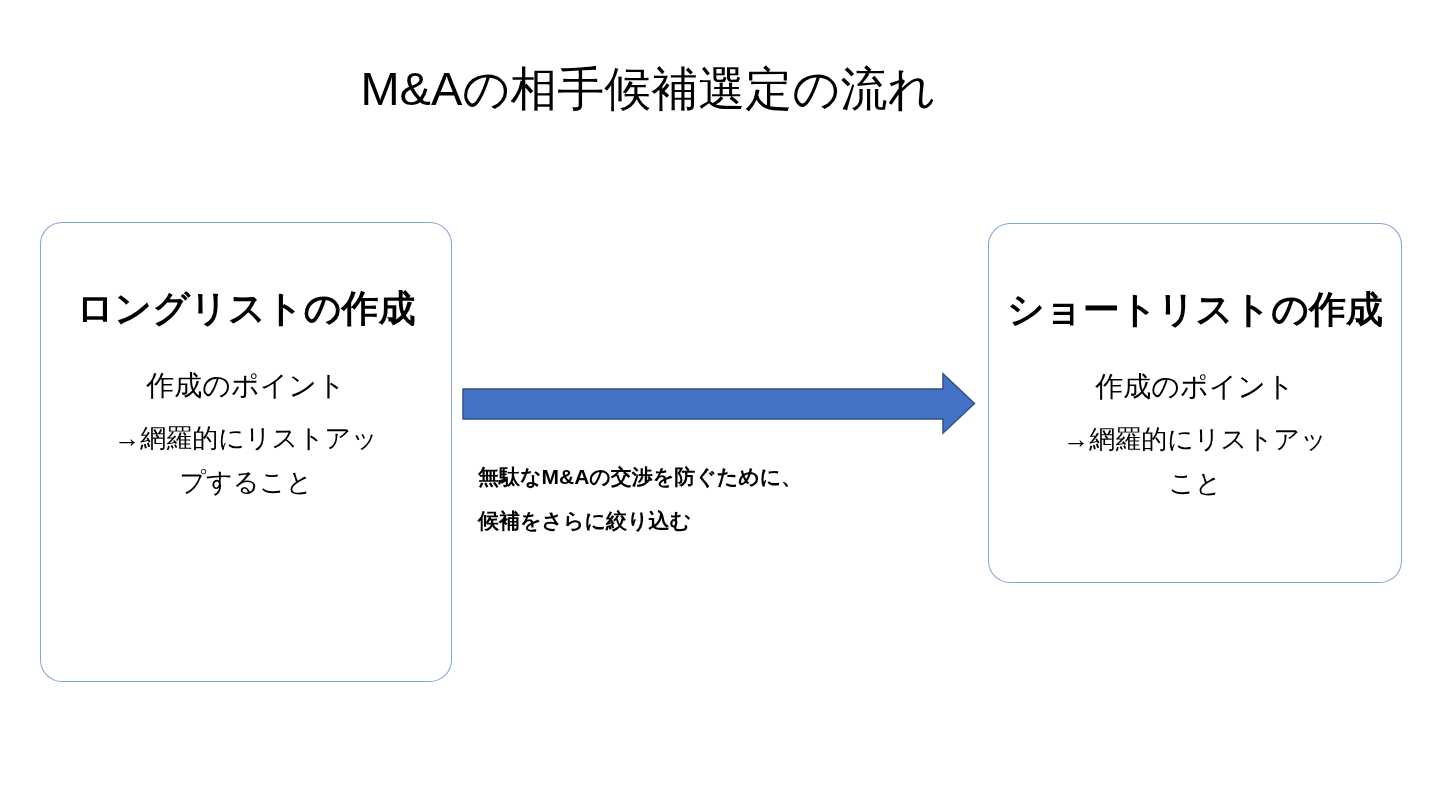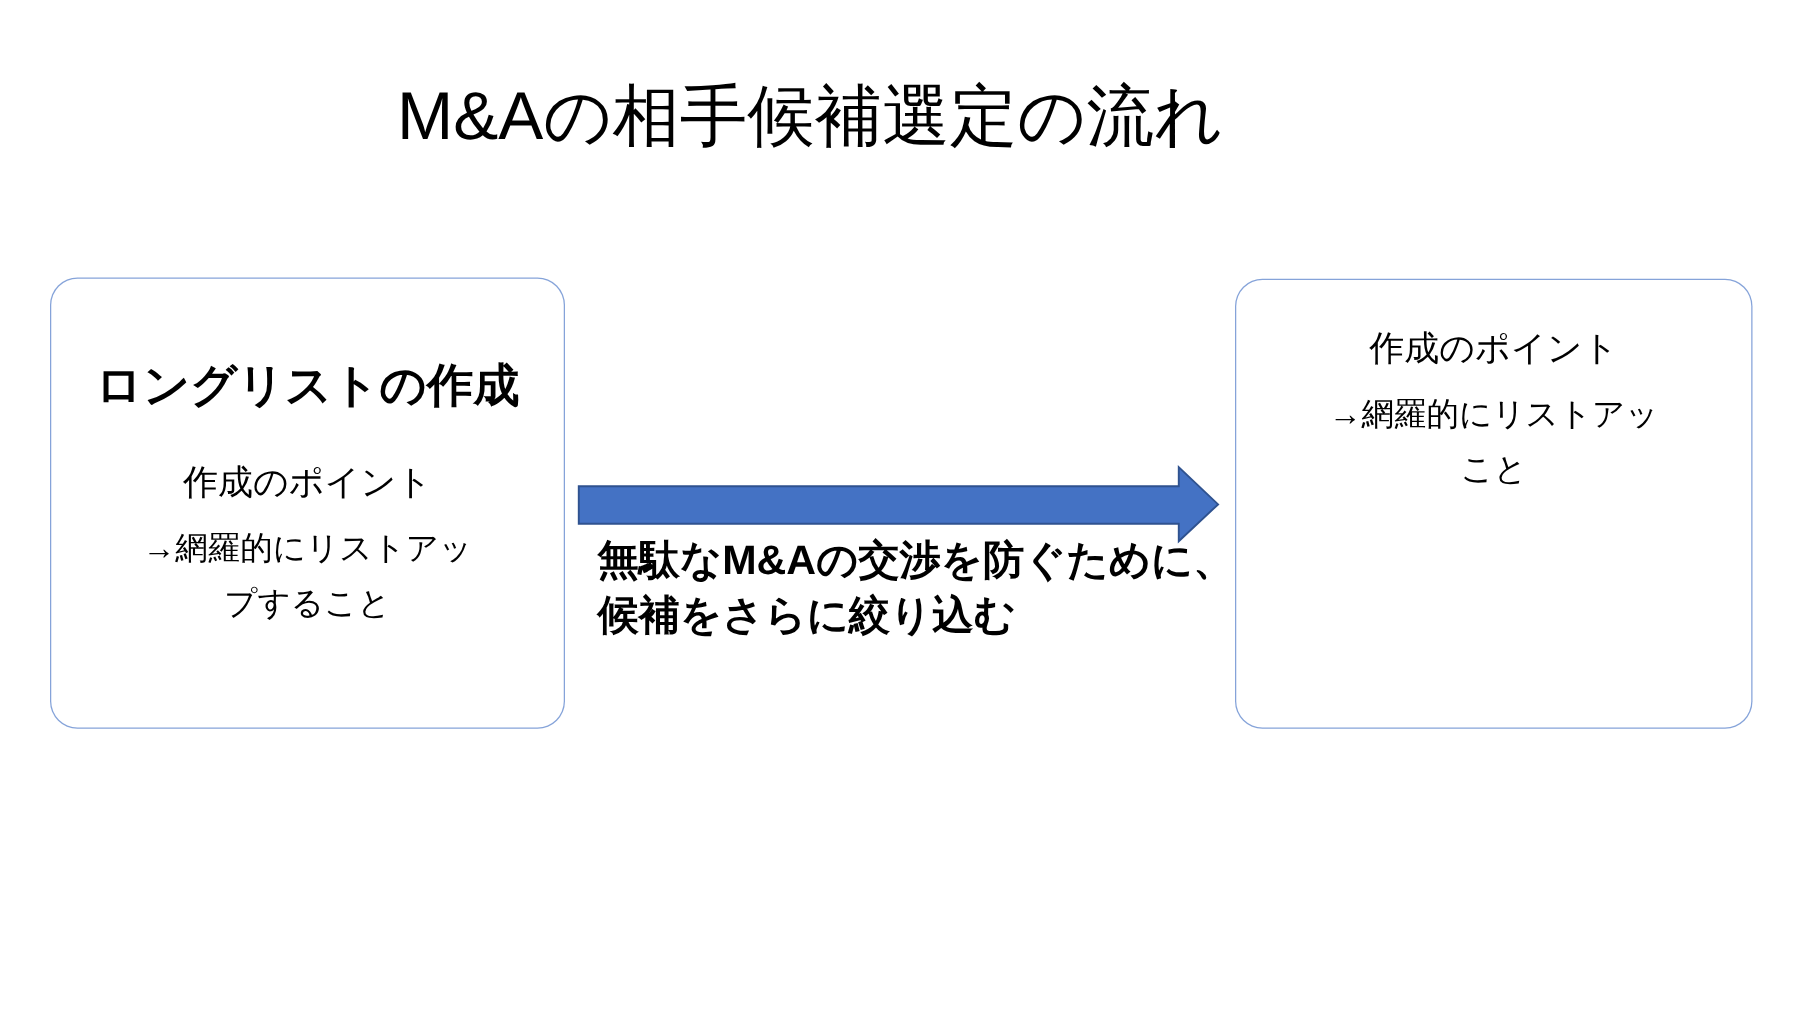--- a/index.html
+++ b/index.html
@@ -7,27 +7,27 @@
     width:1440px;height:810px;overflow:hidden;background:#ffffff;
     font-family:"Liberation Sans","DejaVu Sans",sans-serif;
     color:#000000;
     position:relative;
   }
   .slide{position:absolute;inset:0;background:#ffffff;}
 
   .slide-title{
     position:absolute;top:58px;left:0;width:1296px;
     text-align:center;
-    font-size:54px;line-height:1.3;font-weight:400;
+    font-size:47px;line-height:1.3;font-weight:400;
     letter-spacing:0;
     white-space:nowrap;
   }
 
   .box{
-    position:absolute;width:412px;height:361px;
+    position:absolute;width:412px;height:460px;
     background:#ffffff;
     border:1px solid rgba(68,114,196,0.65);
     border-radius:22px;
     text-align:center;
     box-sizing:border-box;
   }
   .box.left{left:40px;top:222px;}
   .box.right{left:988px;top:223px;width:414px;height:360px;}
 
   .box-heading{
@@ -45,22 +45,22 @@
     white-space:nowrap;
   }
 
   .flow-arrow-svg{
     position:absolute;left:463px;top:373px;
     width:513px;height:62px;
     display:block;overflow:visible;
   }
 
   .arrow-caption{
-    position:absolute;left:478px;top:426px;
-    font-size:33px;font-weight:700;line-height:44px;
+    position:absolute;left:478px;top:455px;
+    font-size:21px;font-weight:700;line-height:44px;
     text-align:left;
     white-space:nowrap;
   }
 </style>
 </head>
 <body>
 
 <div class="slide">
 
   <div class="slide-title">M&amp;Aの相手候補選定の流れ</div>
@@ -77,20 +77,21 @@
   <svg class="flow-arrow-svg" viewBox="0 0 513 62" xmlns="http://www.w3.org/2000/svg">
     <polygon points="0,16 480,16 480,0.75 511.5,30.5 480,60 480,46 0,46" stroke-width="1.5" stroke-linejoin="miter" fill="#4472C4" stroke="#2F528F"></polygon>
   </svg>
 
   <div class="arrow-caption">
     <div>無駄なM&amp;Aの交渉を防ぐために、</div>
     <div>候補をさらに絞り込む</div>
   </div>
 
   <div class="box right">
+    <div class="box-heading">ショートリストの作成</div>
     <div class="box-body">
       <div class="box-point">作成のポイント</div>
       <div class="box-detail-line">→網羅的にリストアッ</div>
       <div class="box-detail-line">こと</div>
     </div>
   </div>
 
 </div>
 
 </body></html>

